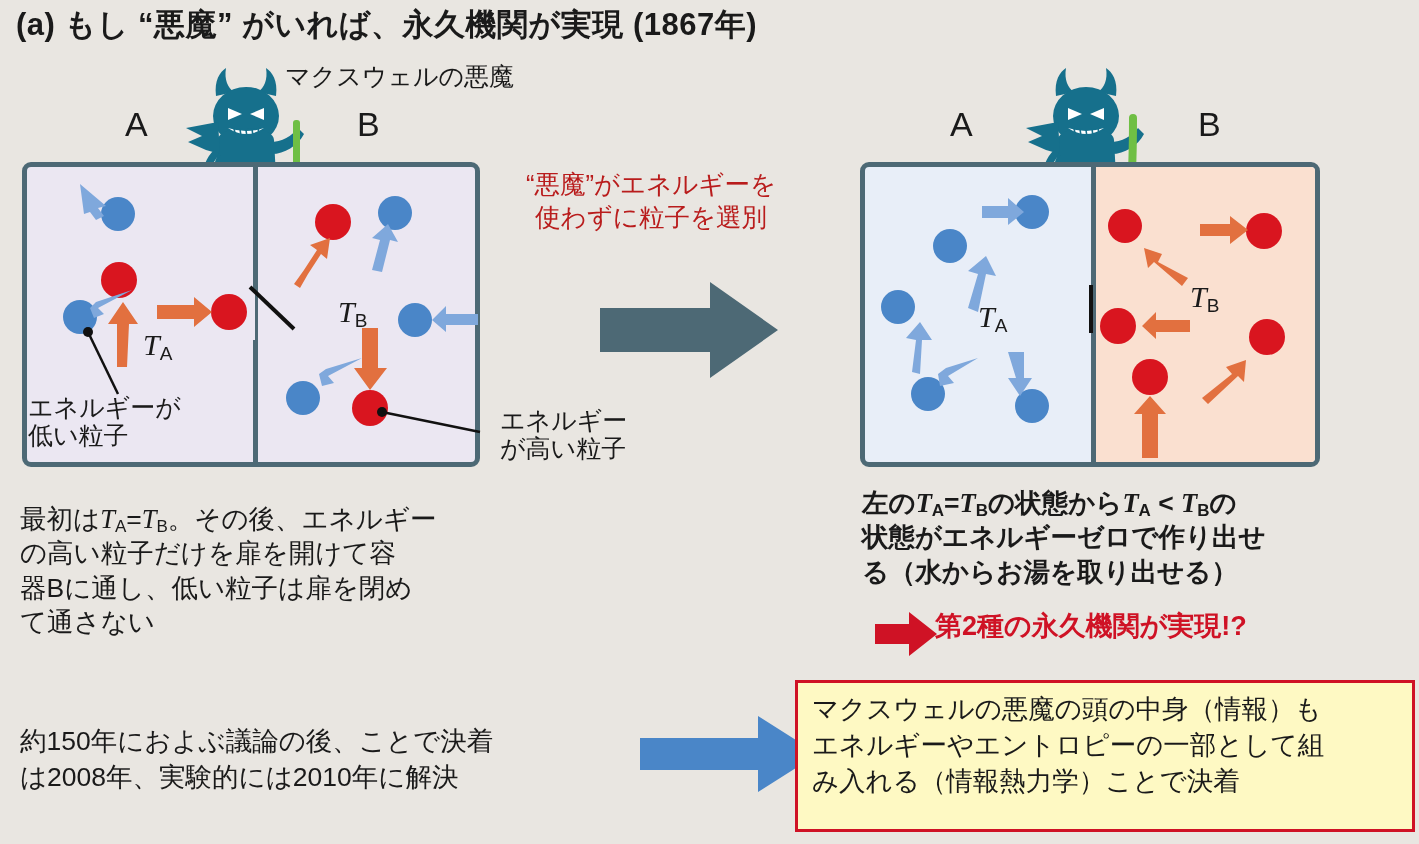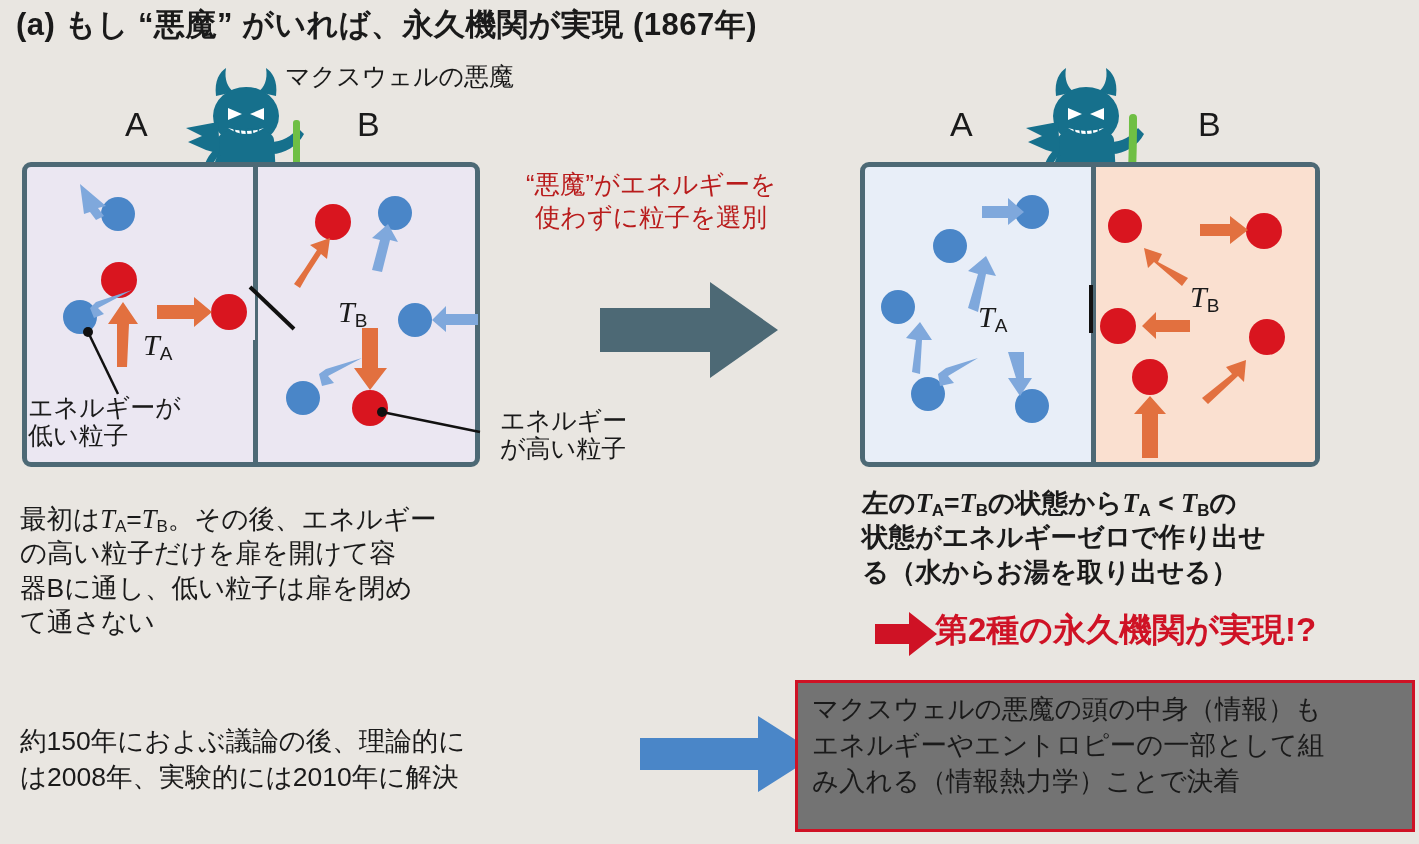--- a/index.html
+++ b/index.html
@@ -56,26 +56,26 @@
   }
   
   .para{
     position:absolute;font-size:26.5px;line-height:1.30;white-space:pre-line;margin-top:18px;
   }
   .para i{font-family:"Liberation Serif","DejaVu Serif",serif;font-style:italic;}
   .para sub{font-size:17px;vertical-align:baseline;position:relative;top:4px;font-style:normal;font-family:"Liberation Sans",sans-serif;}
   
   #conclusion{
     position:absolute;left:935px;top:608px;
-    font-size:33px;font-weight:700;color:#cf1225;white-space:nowrap;text-align:right;
+    font-size:27px;font-weight:700;color:#cf1225;white-space:nowrap;text-align:right;
   }
   
   #result-box{
     position:absolute;left:795px;top:680px;width:620px;height:152px;
-    border:3px solid #cf1225;background:#737373;box-sizing:border-box;
+    border:3px solid #cf1225;background:#fef9c3;box-sizing:border-box;
   }
   #result-box .txt{
     position:absolute;left:14px;top:9px;
     font-size:26.5px;line-height:1.35;white-space:pre-line;
   }
   svg{overflow:visible;}
 </style>
 </head>
 <body>
 
@@ -269,21 +269,21 @@
 
 <div class="para" id="left-caption" style="left:20px;top:484px;width:460px;">最初は<i>T</i><sub>A</sub>=<i>T</i><sub>B</sub>。その後、エネルギー<br>の高い粒子だけを扉を開けて容<br>器Bに通し、低い粒子は扉を閉め<br>て通さない</div>
 
 <div class="para" id="right-caption" style="left:862px;top:468px;width:520px;font-weight:bold;">左の<i>T</i><sub>A</sub>=<i>T</i><sub>B</sub>の状態から<i>T</i><sub>A</sub> &lt; <i>T</i><sub>B</sub>の<br>状態がエネルギーゼロで作り出せ<br>る（水からお湯を取り出せる）</div>
 
 <svg class="abs" style="left:875px;top:612px;" width="62" height="44" viewBox="0 0 62 44">
   <path d="M0 12 L34 12 L34 0 L62 22 L34 44 L34 32 L0 32 Z" fill="#cf1225"></path>
 </svg>
 <div id="conclusion">第2種の永久機関が実現!?</div>
 
-<div class="para" style="left:20px;top:706px;width:640px;line-height:1.34;">約150年におよぶ議論の後、理論的に
+<div class="para" style="left:20px;top:706px;width:640px;line-height:1.34;">約150年におよぶ議論の後、ことで決着
 は2008年、実験的には2010年に解決</div>
 
 <svg class="abs" style="left:640px;top:714px;" width="180" height="80" viewBox="0 0 180 80">
   <path d="M0 24 L118 24 L118 2 L178 40 L118 78 L118 56 L0 56 Z" fill="#4a86c8"></path>
 </svg>
 
 <div id="result-box">
   <div class="txt">マクスウェルの悪魔の頭の中身（情報）も
 エネルギーやエントロピーの一部として組
 み入れる（情報熱力学）ことで決着</div>

